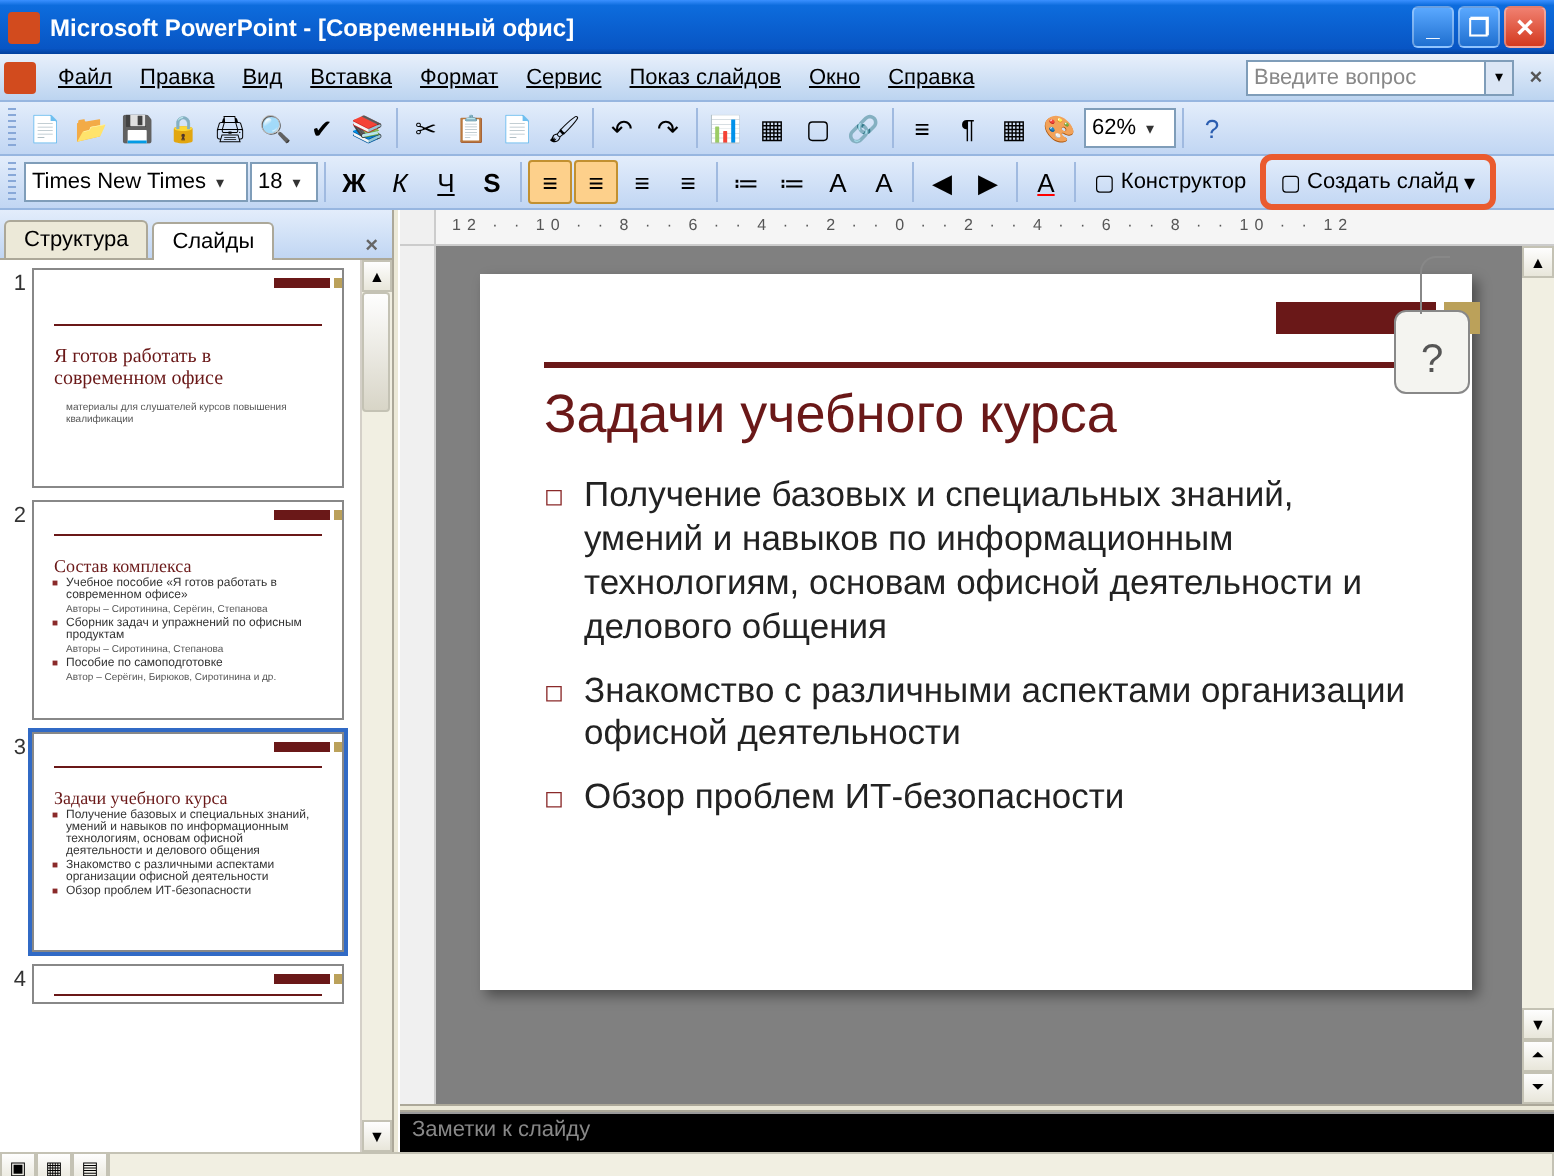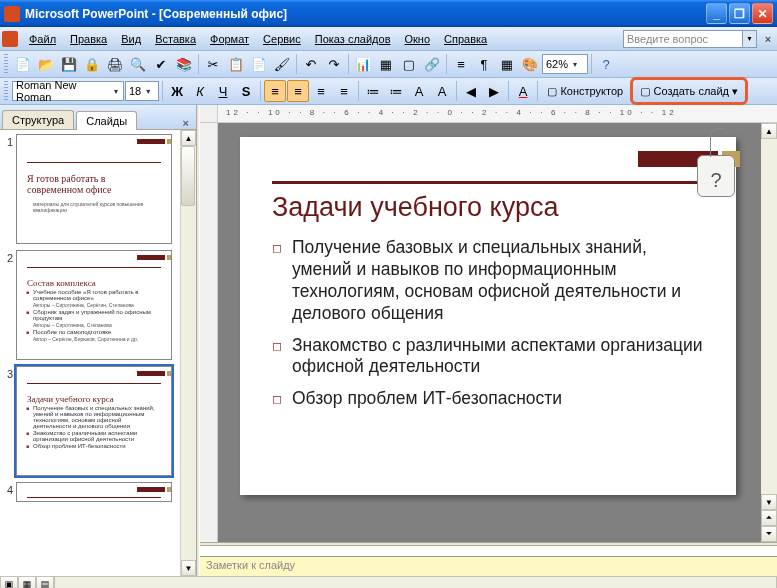--- a/index.html
+++ b/index.html
@@ -79,21 +79,21 @@
 .tooltip-callout { position:absolute; right:26px; top:32px; width:38px; height:42px; background:#f4f4f0; border:1px solid #888; border-radius:6px; display:flex; align-items:flex-end; justify-content:center; font-size:20px; color:#555; padding-bottom:4px;}
 .tooltip-callout::before{content:''; position:absolute; top:-28px; left:12px; width:14px; height:28px; border-left:1px solid #888; border-top:1px solid #888; border-radius:8px 0 0 0;}
 
 .slide-vscroll { width:16px; background:#f1efe2; display:flex; flex-direction:column;}
 .slide-vscroll .arr{height:16px; background:linear-gradient(#fefefe,#e8e6da); border:1px solid #c4c2b4; display:flex;align-items:center;justify-content:center;font-size:8px;}
 .slide-vscroll .track{flex:1;}
 .slide-vscroll .dbl{height:16px; background:linear-gradient(#fefefe,#e8e6da); border:1px solid #c4c2b4; display:flex;align-items:center;justify-content:center;font-size:8px;}
 .hscroll-row { height:16px; display:flex; background:#f1efe2;}
 .view-btns{display:flex;}
 .view-btn{width:18px;height:16px;border:1px solid #c4c2b4;background:linear-gradient(#fefefe,#e8e6da);display:flex;align-items:center;justify-content:center;font-size:9px;}
-.notes-bar { height: 20px; background: #fef9c3; border-top: 1px solid #999; padding: 2px 6px; font-size: 11px; color: #888; margin-top: 10px;}
+.notes-bar { height: 20px; background: #000000; border-top: 1px solid #999; padding: 2px 6px; font-size: 11px; color: #888;}
 .splitter-h { height:4px; background:#ece9d8; border-top:1px solid #aca899; border-bottom:1px solid #aca899; cursor:ns-resize;}
 
 .splitter-v{width:4px; background:#ece9d8; border-left:1px solid #aca899; border-right:1px solid #fff; cursor:ew-resize;}
 
 .zoom-combo{width:46px;align-items:center;}
 </style>
 </head>
 <body>
 
 <div class="titlebar">
@@ -156,21 +156,21 @@
       <span>62%</span>
       <span class="dd">▾</span>
     </div>
   <div class="tb-sep"></div>
   <div class="tb-btn" style="color:#2a5db0;">?</div>
 </div>
 
 <div class="format-toolbar">
   <div class="tb-grip"></div>
   <div class="tb-combo" style="width:112px;">
-      <span>Roman New Roman</span>
+      <span>Times New Times</span>
       <span class="dd">▾</span>
     </div>
   <div class="tb-combo" style="width:34px;">
       <span>18</span>
       <span class="dd">▾</span>
     </div>
   <div class="tb-sep"></div>
   <div class="tb-btn" style="font-weight:bold;">Ж</div>
   <div class="tb-btn" style="font-style:italic;">К</div>
   <div class="tb-btn" style="text-decoration:underline;">Ч</div>

